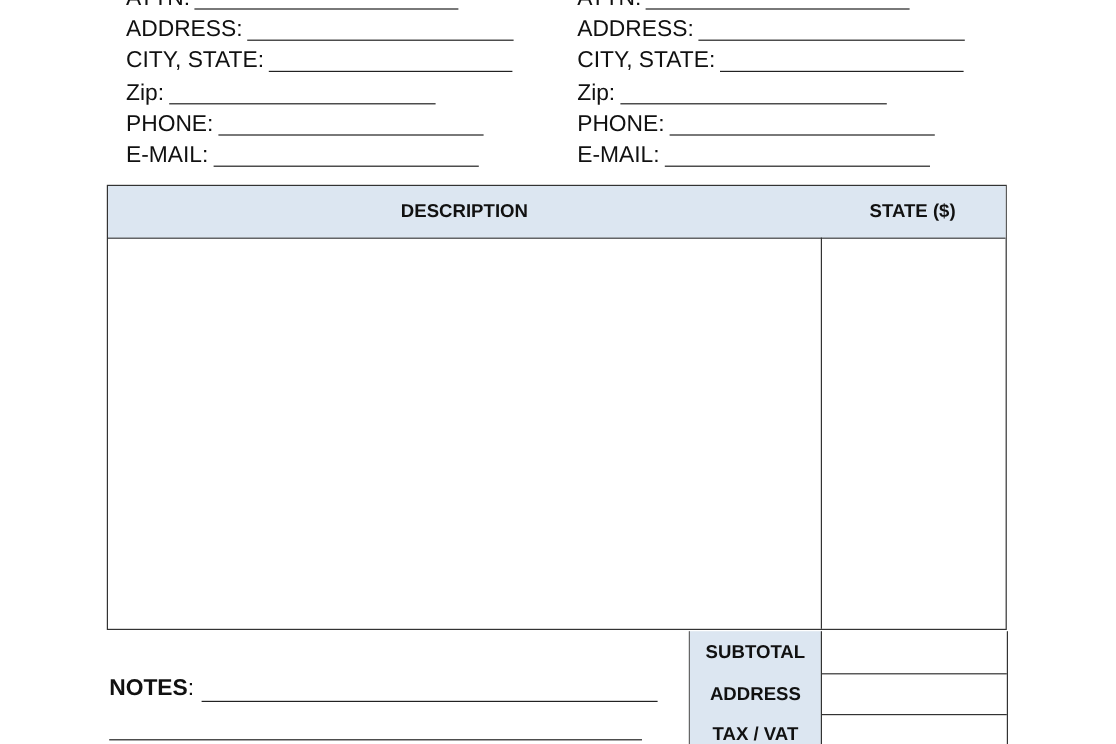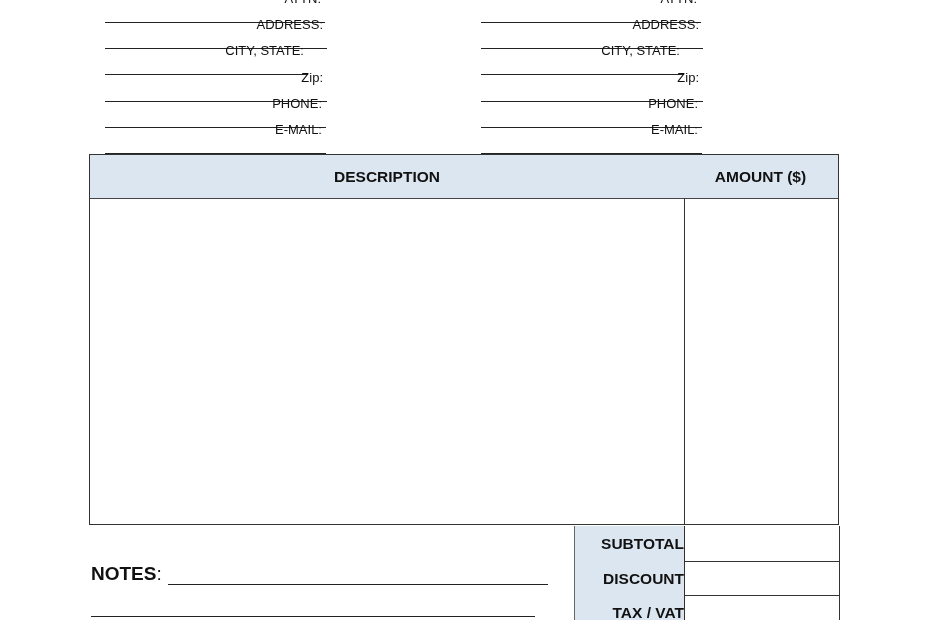--- a/index.html
+++ b/index.html
@@ -10,26 +10,25 @@
     body {
       width: 930px;
       height: 620px;
       position: relative;
       overflow: hidden;
       font-family: "Liberation Sans", "DejaVu Sans", sans-serif;
       color: #111111;
     }
     .field {
       position: absolute;
-      font-size: 13px;
+      font-size: 19px;
       line-height: 18px;
       white-space: nowrap;
       display: flex;
       align-items: flex-end;
-      flex-direction: column;
     }
     .field .label {
       margin-right: 4px;
     }
     .field .line {
       display: inline-block;
       border-bottom: 1.4px solid #222;
       height: 14px;
     }
     
@@ -74,21 +73,21 @@
       top: 526px;
       width: 110px;
       height: 110px;
       background: #dce6f1;
       border-left: 1.2px solid #666;
       box-sizing: border-box;
     }
     .tot-label {
       position: absolute;
       left: 0; right: 0;
-      text-align: right;
+      text-align: center;
       font-weight: bold;
       font-size: 15.5px;
     }
     .totals-values {
       position: absolute;
       left: 684px;
       top: 526px;
       width: 156px;
       height: 110px;
       border-left: 1.3px solid #333;
@@ -178,30 +177,30 @@
   </div>
   <div class="field" style="left:481px; top:121px;">
     <span class="label">E-MAIL:</span>
     <span class="line" style="width:221px;"></span>
   </div>
 </div>
 
 <div class="table">
   <div class="thead">
     <div class="th" style="left:0; width:594px;">DESCRIPTION</div>
-    <div class="th" style="left:594px; width:153px;">AMOUNT ($)</div>
+    <div class="th" style="left:594px; width:153px;">STATE ($)</div>
   </div>
   <div style="position:absolute; left:0; top:43px; width:594px; bottom:0;"></div>
   <div class="col-divider"></div>
   <div style="position:absolute; left:595px; top:43px; right:0; bottom:0;"></div>
 </div>
 
 <div class="totals-labels">
   <div class="tot-label" style="top:9px;">SUBTOTAL</div>
-  <div class="tot-label" style="top:44px;">DISCOUNT</div>
+  <div class="tot-label" style="top:44px;">ADDRESS</div>
   <div class="tot-label" style="top:78px;">TAX / VAT</div>
 </div>
 <div class="totals-values">
   <div class="tot-value" style="top:0; height:35px;"></div>
   <div class="tot-value" style="top:35px; height:34px;"></div>
   <div class="tot-value" style="top:69px; height:40px; border-bottom:none;"></div>
 </div>
 
 <div class="notes">
   <span class="label">NOTES</span>

